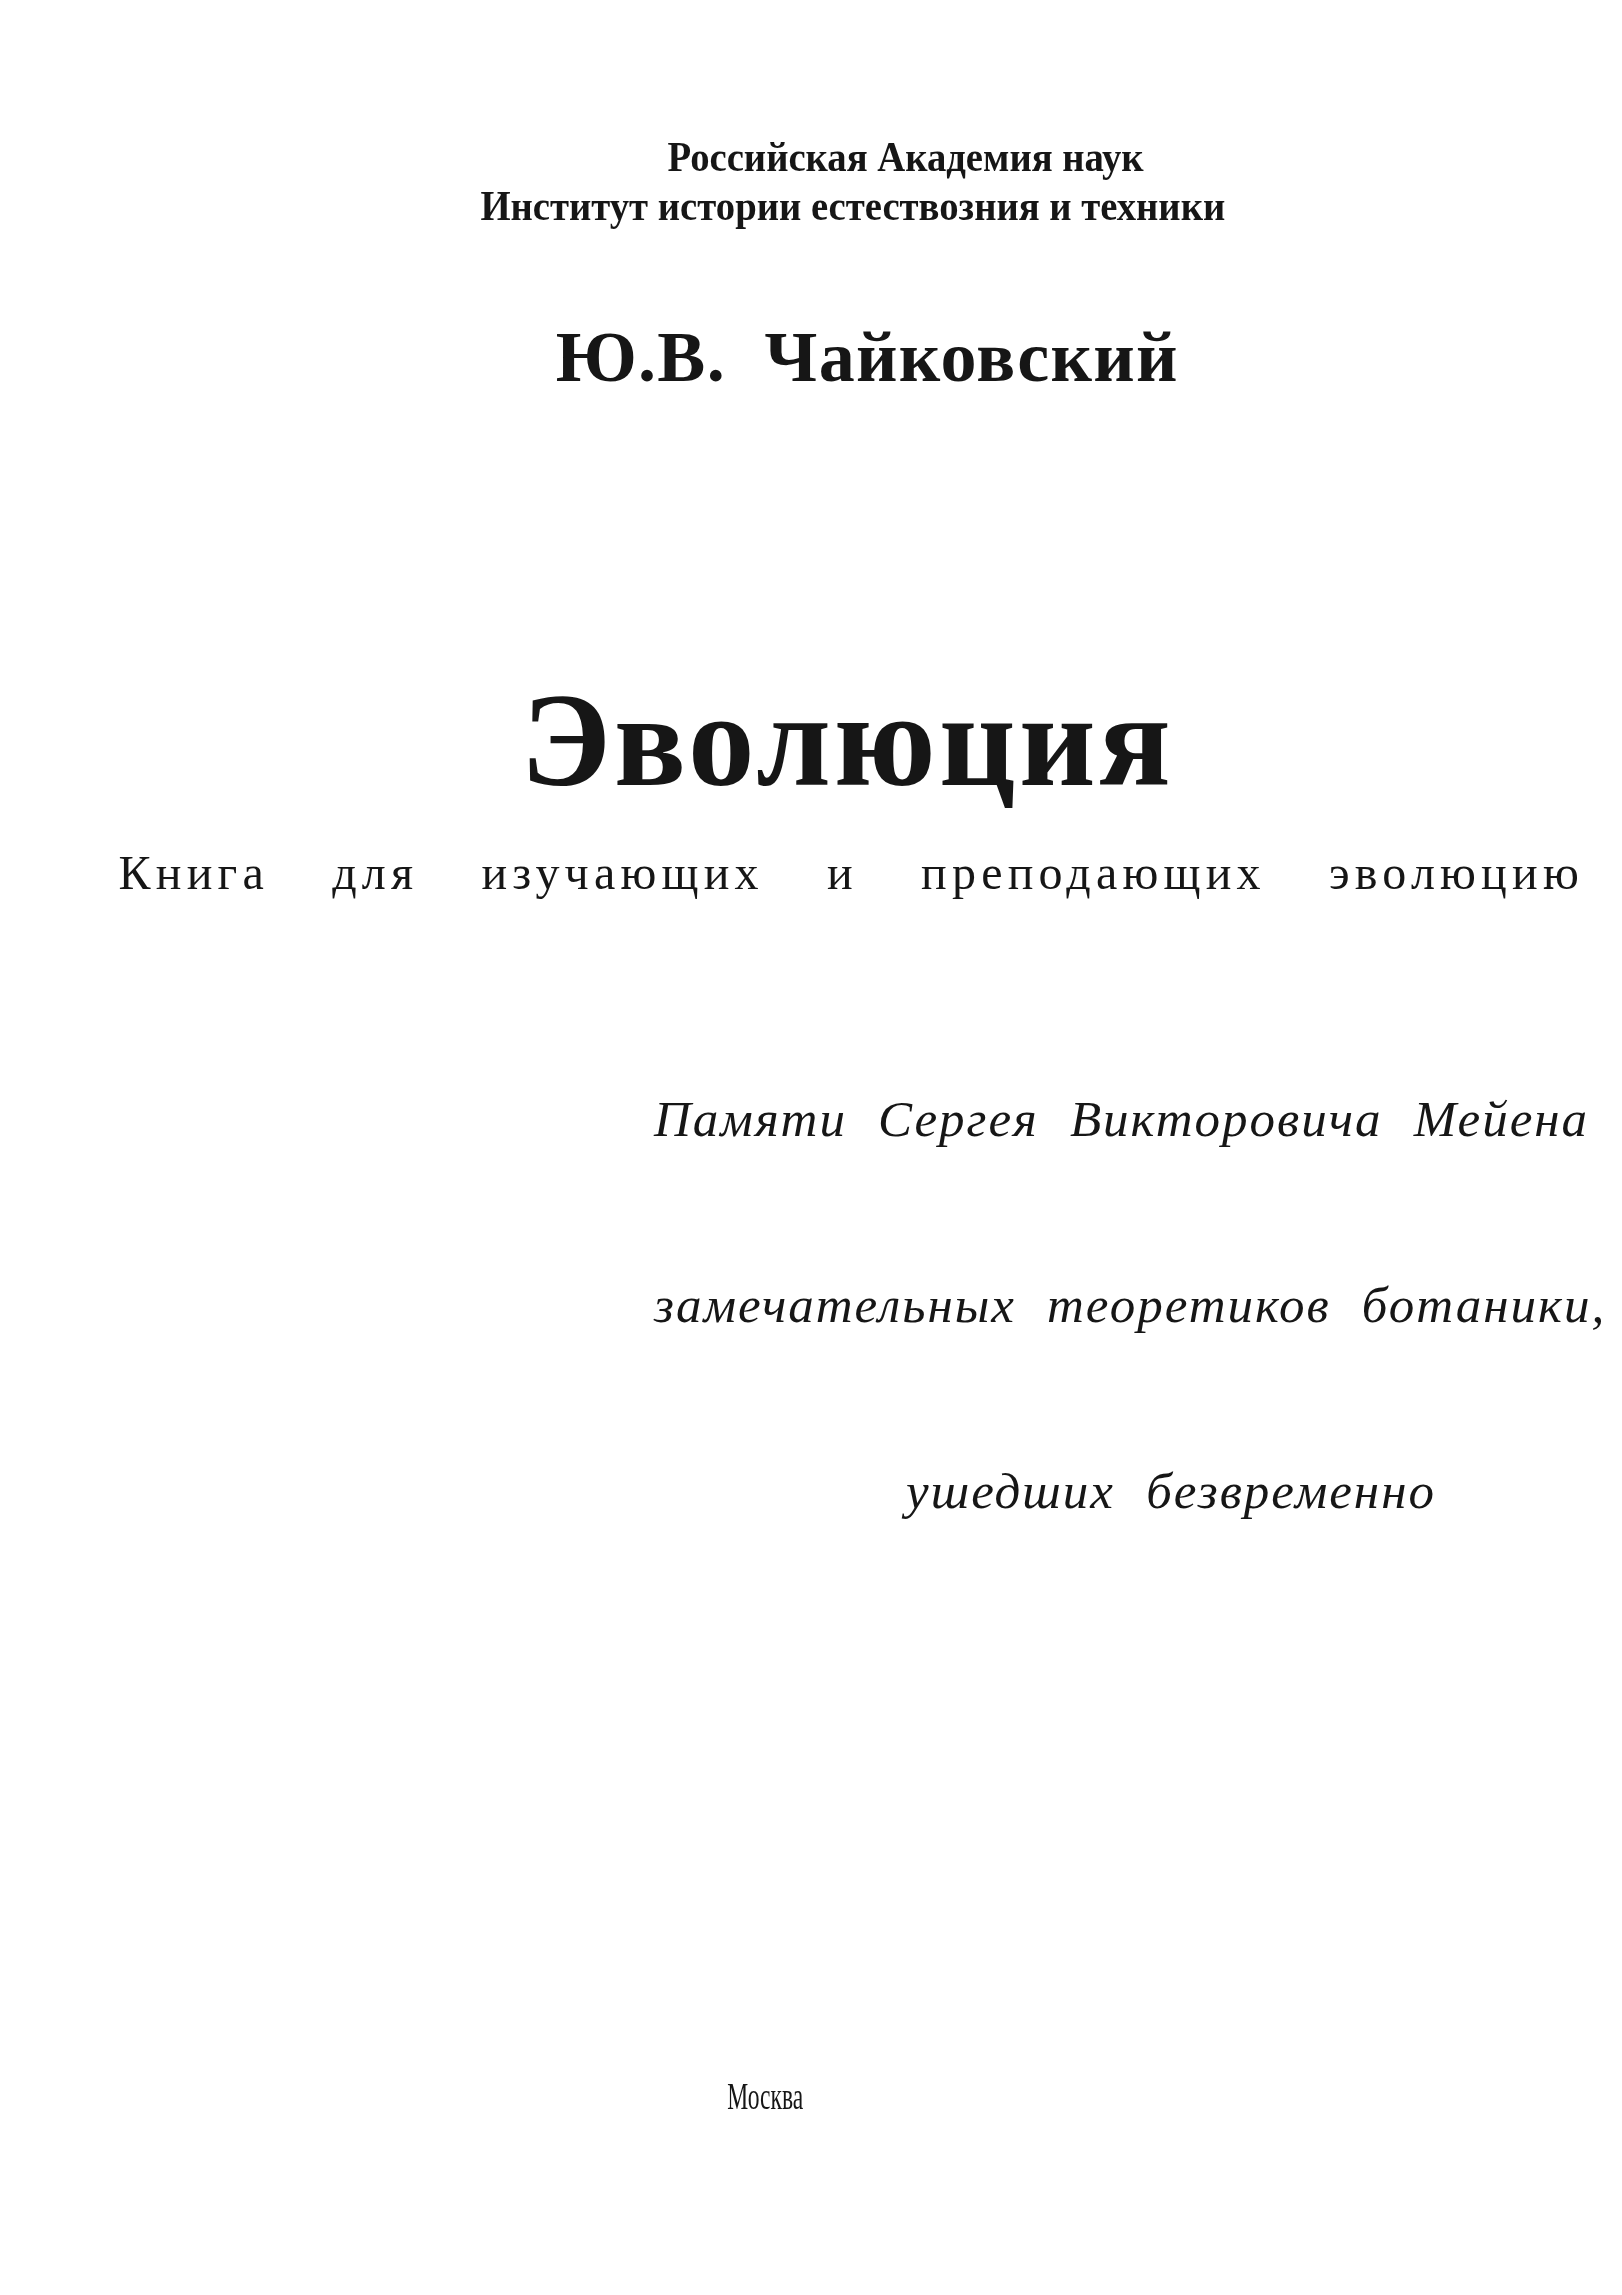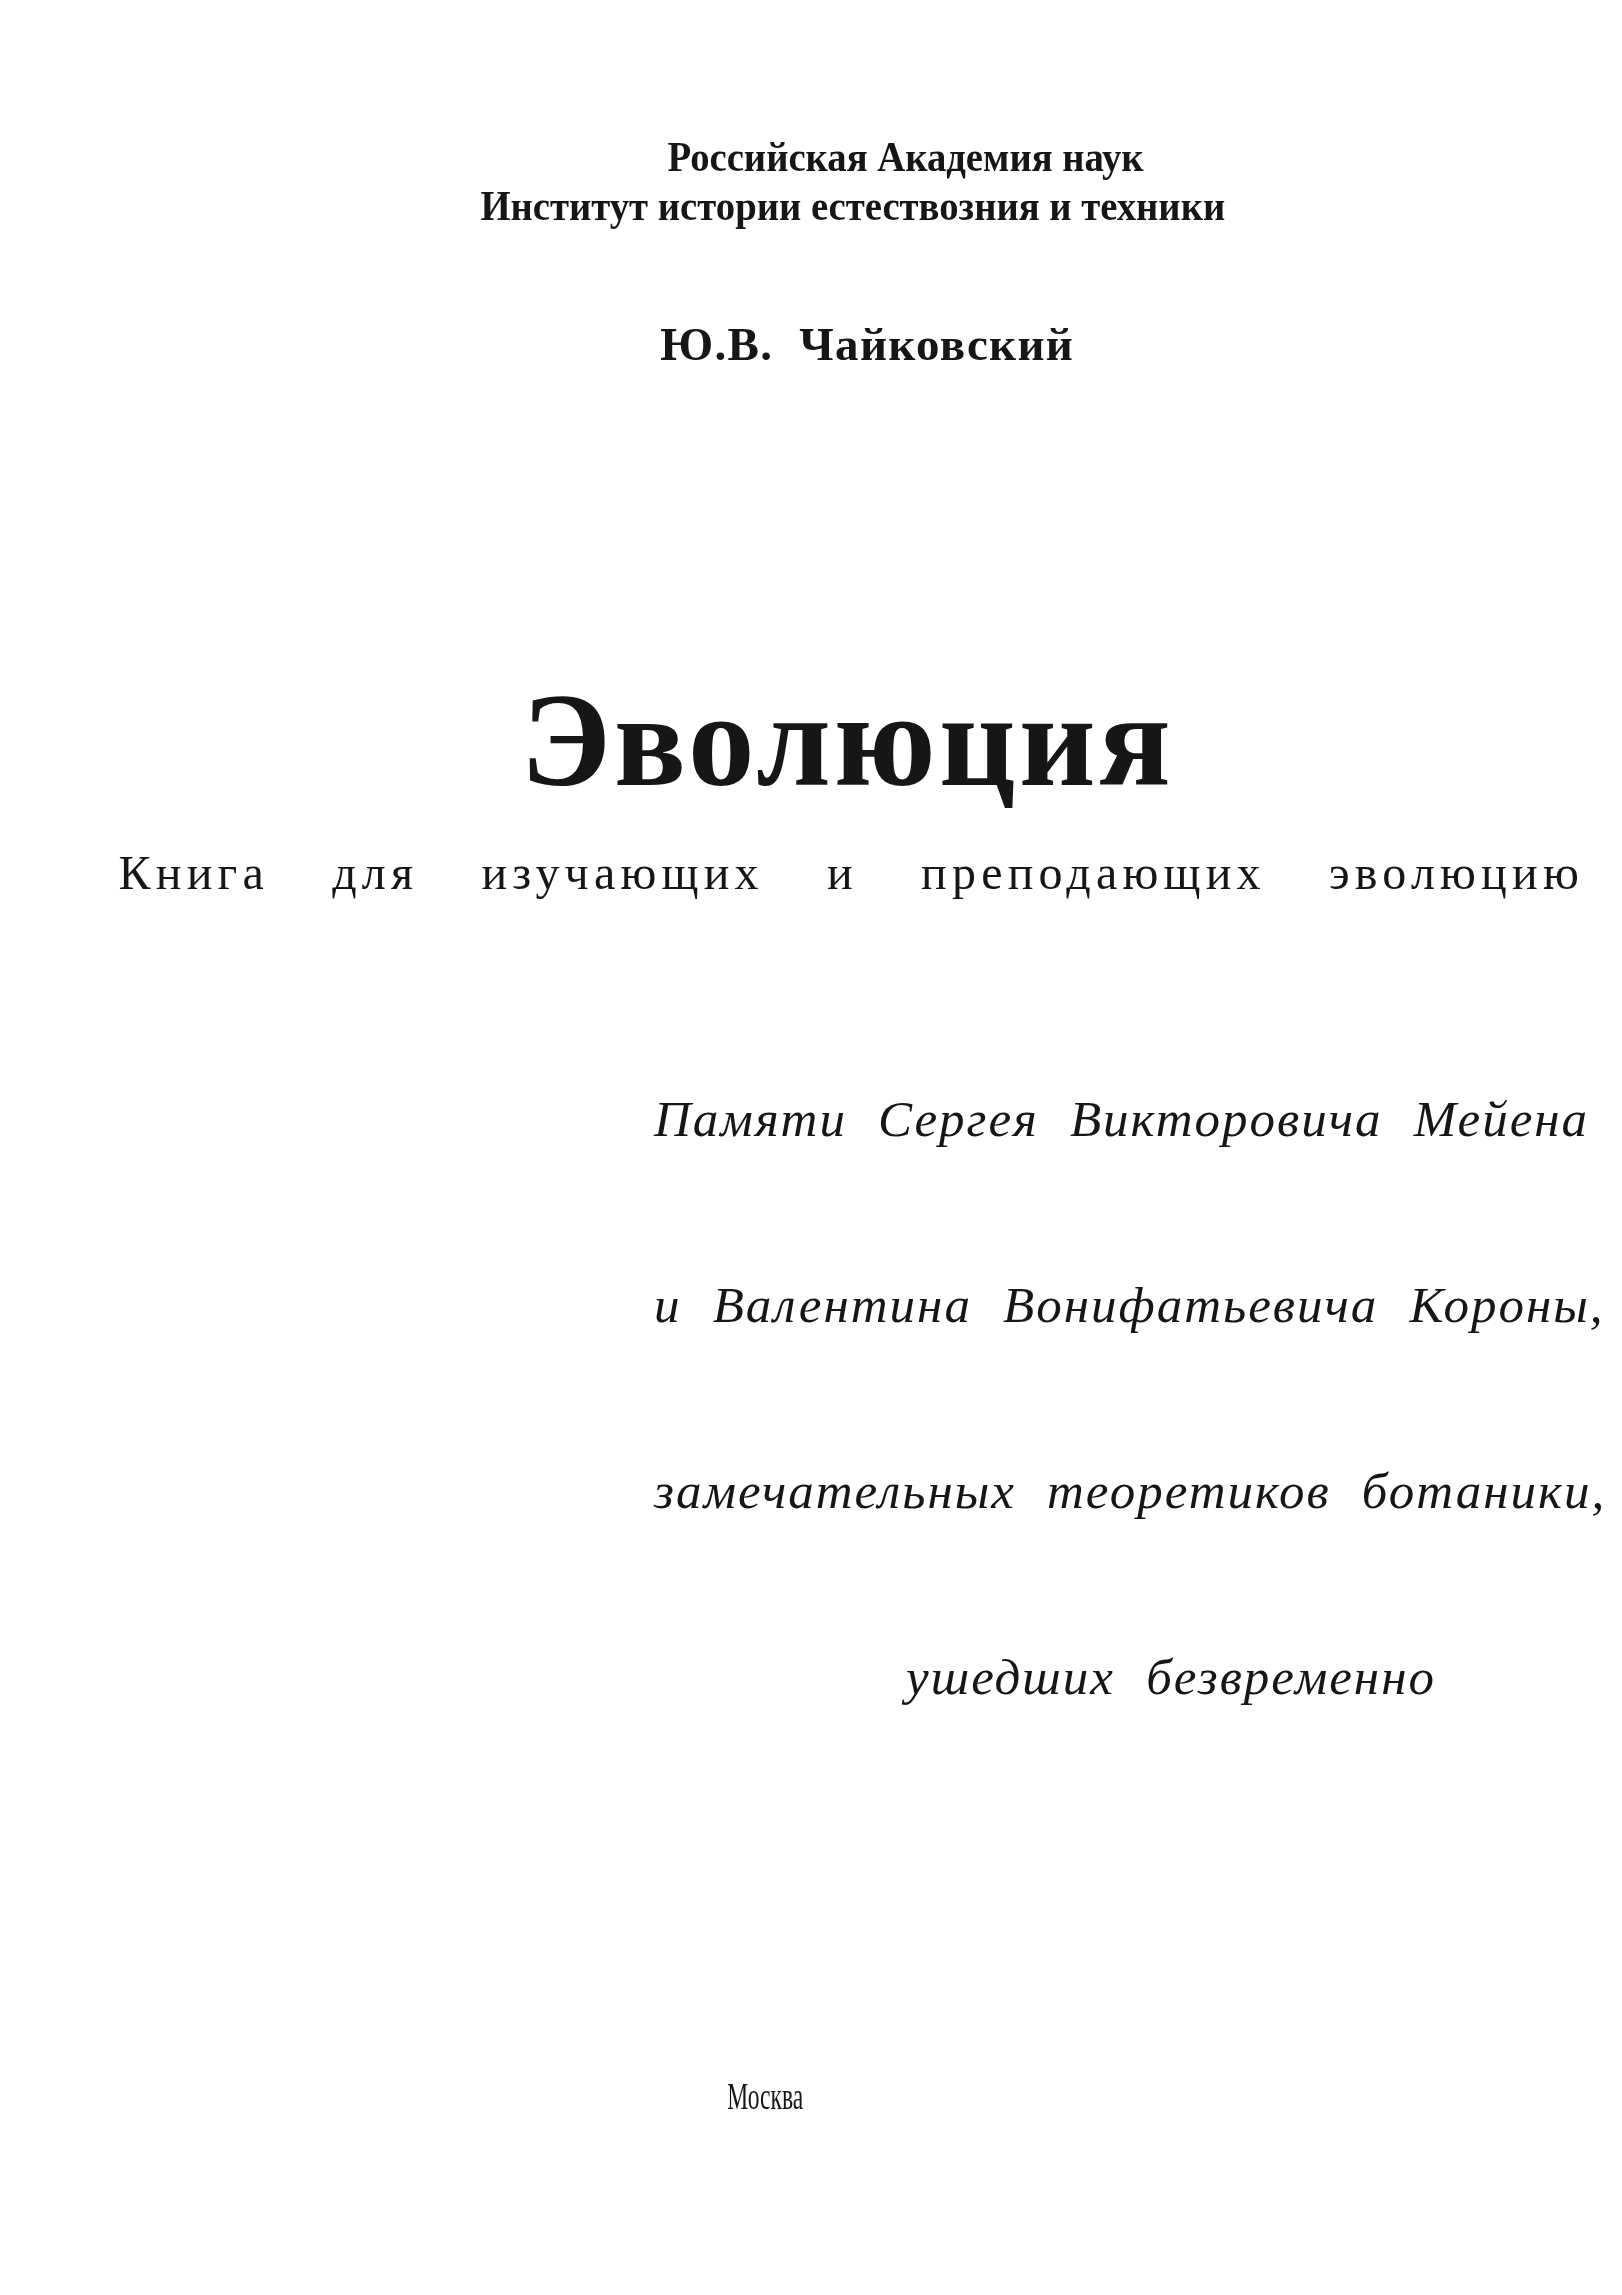--- a/index.html
+++ b/index.html
@@ -34,21 +34,21 @@
   }
   #pub2 { top: 173px; }
   #pub2 .tx {
     font-size: 43px; font-weight: 700;
     transform: translateX(37px) scaleX(0.9);
   }
 
   
   #author { top: 310px; }
   #author .tx {
-    font-size: 47px; font-weight: 700; letter-spacing: 1.3px;
+    font-size: 72px; font-weight: 700; letter-spacing: 1.3px;
     transform: translateX(51px);
   }
 
   
   #title { top: 663px; }
   #title .tx {
     font-size: 133px; font-weight: 700; letter-spacing: 3.3px;
     transform: translateX(31px);
   }
 
@@ -106,21 +106,20 @@
   <div class="row" id="title">
     <span class="tx">Эволюция</span>
   </div>
 
   <div class="row" id="subtitle">
     <span class="tx">Книга для изучающих и преподающих эволюцию</span>
   </div>
 
   <div id="dedication">
     <div class="ded-line">Памяти Сергея Викторовича Мейена</div>
-    <div class="ded-line">и Валентина Вонифатьевича Короны,</div>
     <div class="ded-line">замечательных теоретиков ботаники,</div>
     <div class="ded-line last">ушедших безвременно</div>
   </div>
 
   <div id="imprint">
     <div><span class="tx">Москва</span></div>
     
   </div>
 
 </div>

